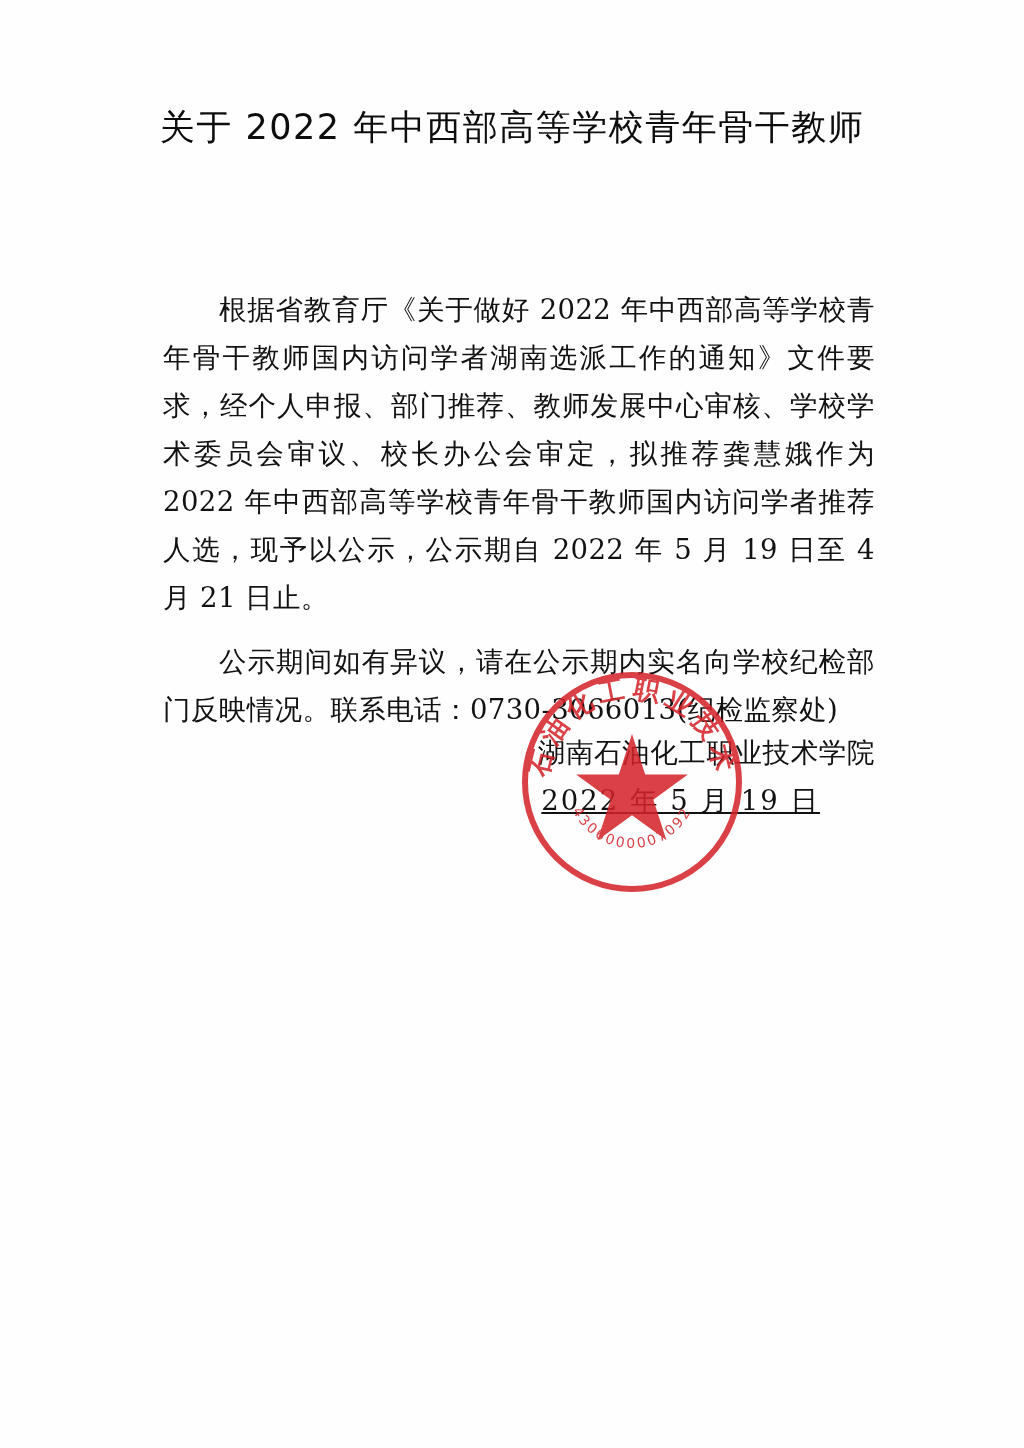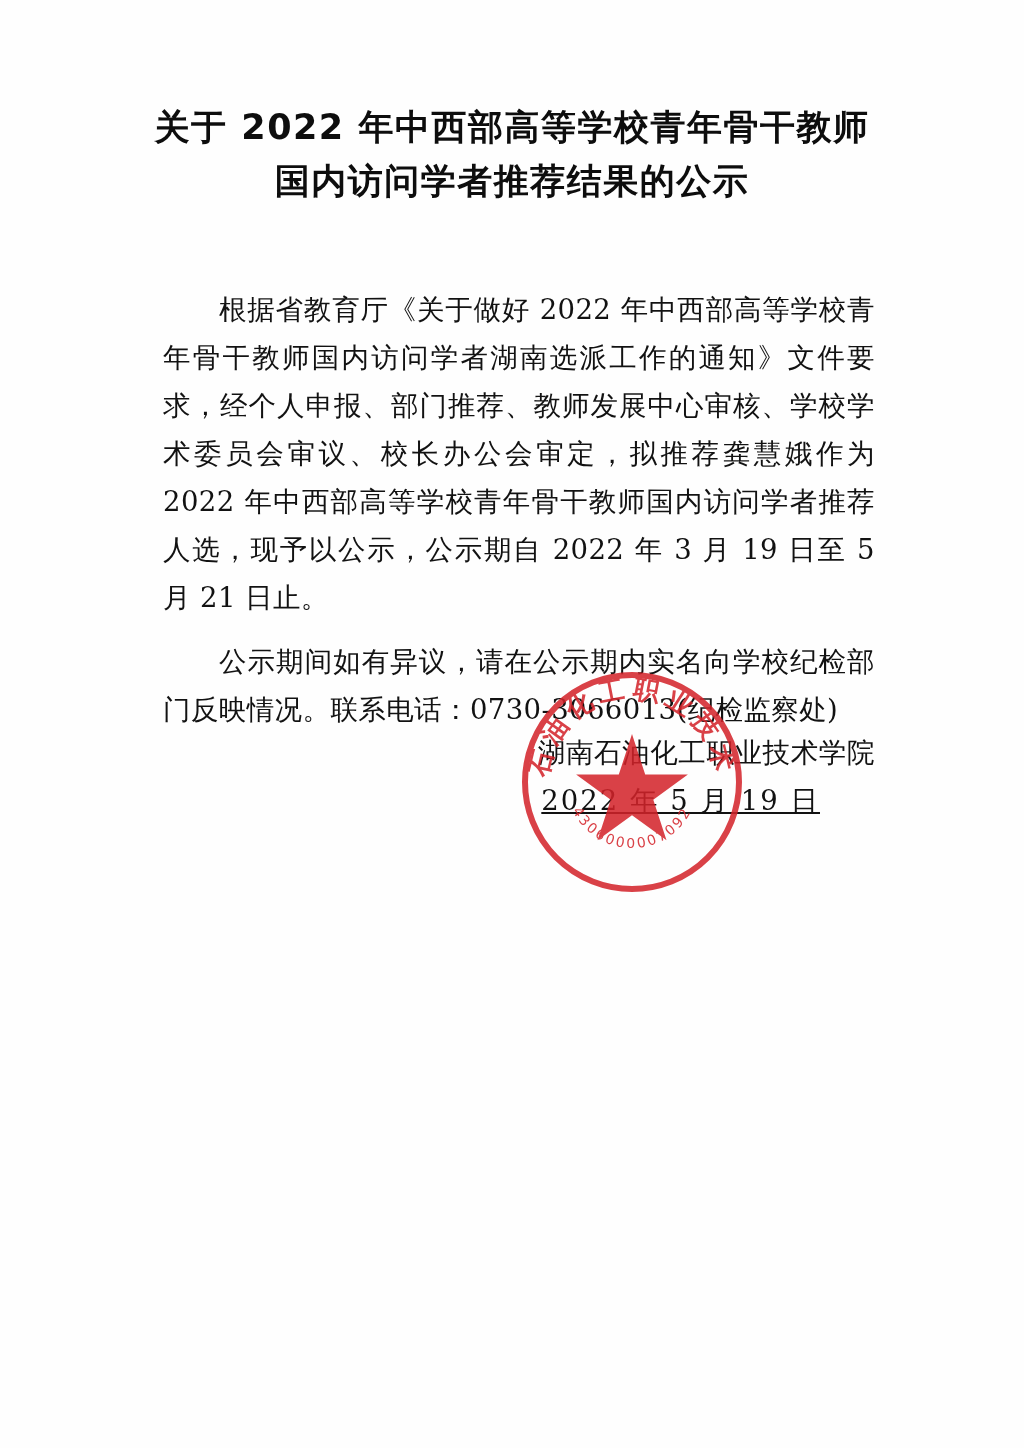--- a/index.html
+++ b/index.html
@@ -26,21 +26,21 @@
   
   .title-block {
     position: absolute;
     top: 100px;
     left: 120px;
     width: 784px;
     text-align: center;
   }
   .title-line {
     font-family: "DejaVu Sans", "Liberation Sans", sans-serif;
-    font-weight: bold;
+    font-weight: normal;
     font-size: 35px;
     letter-spacing: 1.5px;
     line-height: 54px;
     color: #0d0d0d;
   }
 
   
   .body-block {
     position: absolute;
     top: 285px;
@@ -96,25 +96,24 @@
   }
   .seal svg { display: block; }
 </style>
 </head>
 <body>
 
 <div class="page">
 
   <div class="title-block">
     <div class="title-line">关于 2022 年中西部高等学校青年骨干教师</div>
-    <div class="title-line">国内访问学者推荐结果的公示</div>
   </div>
 
   <div class="body-block">
-    <p class="para p1">根据省教育厅《关于做好 2022 年中西部高等学校青年骨干教师国内访问学者湖南选派工作的通知》文件要求，经个人申报、部门推荐、教师发展中心审核、学校学术委员会审议、校长办公会审定，拟推荐龚慧娥作为 2022 年中西部高等学校青年骨干教师国内访问学者推荐人选，现予以公示，公示期自 2022 年 3 月 19 日至 5 月 21 日止。</p>
+    <p class="para p1">根据省教育厅《关于做好 2022 年中西部高等学校青年骨干教师国内访问学者湖南选派工作的通知》文件要求，经个人申报、部门推荐、教师发展中心审核、学校学术委员会审议、校长办公会审定，拟推荐龚慧娥作为 2022 年中西部高等学校青年骨干教师国内访问学者推荐人选，现予以公示，公示期自 2022 年 5 月 19 日至 4 月 21 日止。</p>
     <p class="para p2">公示期间如有异议，请在公示期内实名向学校纪检部门反映情况。联系电话：0730-3066013(纪检监察处)</p>
   </div>
 
   <div class="sign-block">
     <div class="sign-line org">湖南石油化工职业技术学院</div>
     <div class="sign-line date">2022 年 5 月 19 日</div>
   </div>
 
   <div class="seal">
     <svg width="228" height="228" viewBox="0 0 228 228" xmlns="http://www.w3.org/2000/svg">

